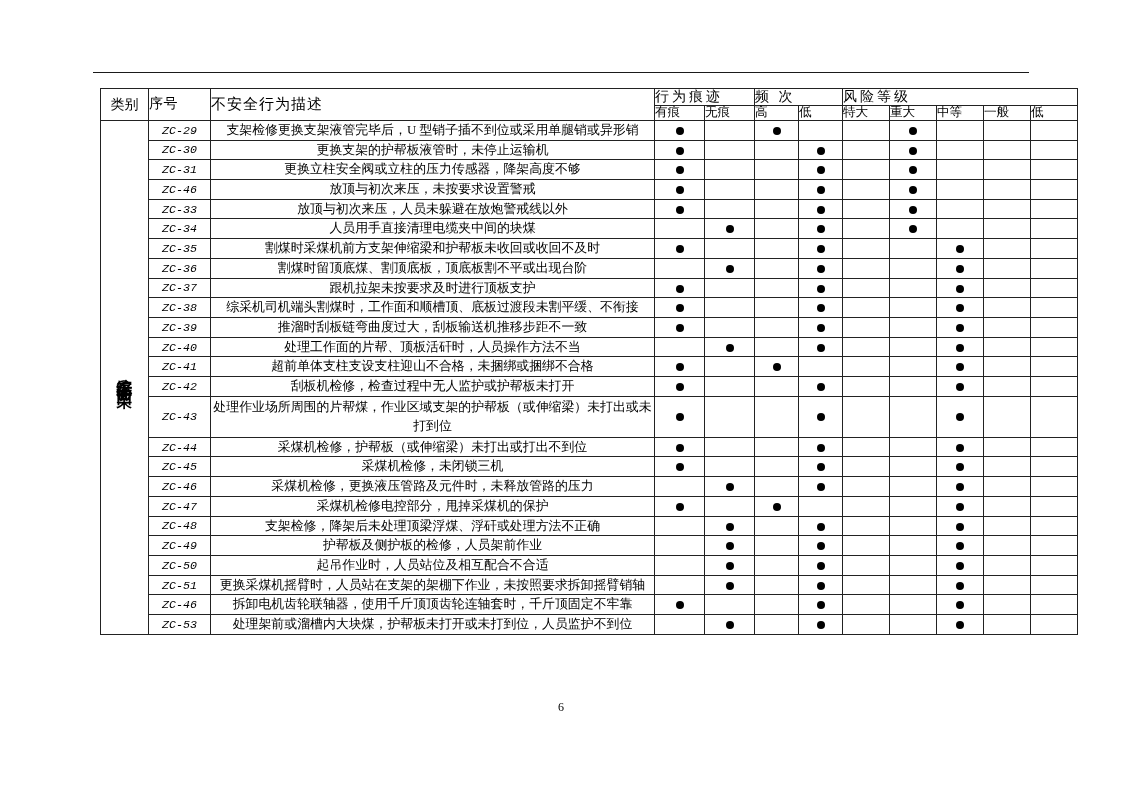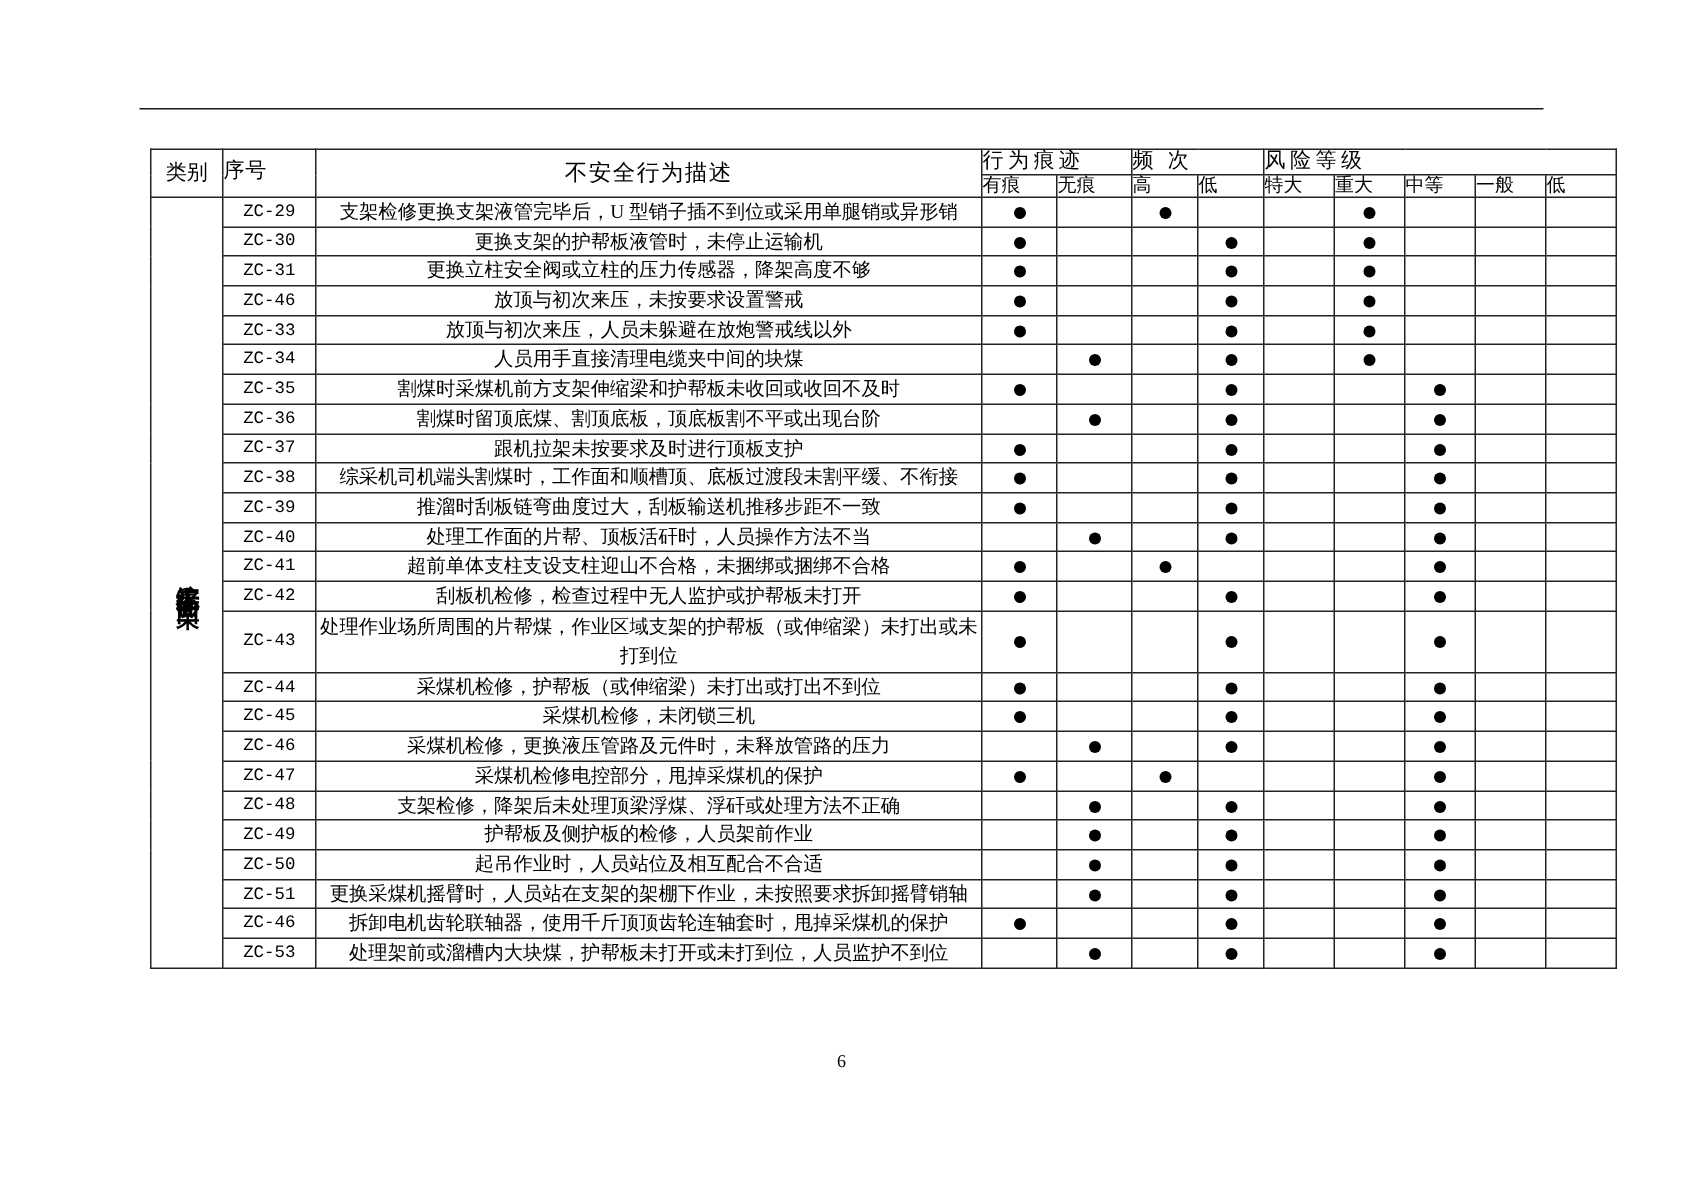--- a/index.html
+++ b/index.html
@@ -34,21 +34,20 @@
     position: absolute;
     left: 100px;
     top: 88px;
     width: 922px;
   }
   table.main {
     border-collapse: collapse;
     table-layout: fixed;
     width: 922px;
     font-size: 12.6px;
-    margin-top: 11px;
   }
   table.main td, table.main th {
     border: 1px solid #222222;
     padding: 0;
     vertical-align: middle;
     font-weight: normal;
   }
   
   table.main {
     border: 1.4px solid #111111;
@@ -79,21 +78,21 @@
     line-height: 1.1;
   }
   .hd-cat {
     text-align: center;
     font-weight: bold;
     font-size: 14px;
     line-height: 1.12;
     padding: 3px 0;
   }
   .hd-desc {
-    text-align: center;
+    text-align: left;
     font-weight: bold;
     font-size: 15px;
     letter-spacing: 1px;
   }
   .hd-wide { letter-spacing: 3px; }
 
   
   td.catcell {
     text-align: center;
     vertical-align: middle;
@@ -111,20 +110,21 @@
     white-space: nowrap;
   }
 
   
   td.no {
     text-align: center;
     font-family: "Liberation Mono", "DejaVu Sans Mono", monospace;
     font-size: 11.6px;
     letter-spacing: 0px;
     padding: 3px 0;
+    font-style: italic;
   }
   td.desc {
     text-align: center;
     padding: 3px 5px 3px 7px;
     font-size: 12.9px;
     line-height: 1.45;
   }
   td.mk {
     text-align: center;
     padding: 0;
@@ -491,21 +491,21 @@
             <td class="mk"><span class="empty"></span></td>
             <td class="mk"><span class="dot"></span></td>
             <td class="mk"><span class="empty"></span></td>
             <td class="mk"><span class="empty"></span></td>
             <td class="mk"><span class="dot"></span></td>
             <td class="mk"><span class="empty"></span></td>
             <td class="mk"><span class="empty"></span></td>
           </tr>
           <tr>
             <td class="no">ZC-46</td>
-            <td class="desc">拆卸电机齿轮联轴器，使用千斤顶顶齿轮连轴套时，甩掉采煤机的保护</td>
+            <td class="desc">拆卸电机齿轮联轴器，使用千斤顶顶齿轮连轴套时，千斤顶固定不牢靠</td>
             <td class="mk"><span class="dot"></span></td>
             <td class="mk"><span class="empty"></span></td>
             <td class="mk"><span class="empty"></span></td>
             <td class="mk"><span class="dot"></span></td>
             <td class="mk"><span class="empty"></span></td>
             <td class="mk"><span class="empty"></span></td>
             <td class="mk"><span class="dot"></span></td>
             <td class="mk"><span class="empty"></span></td>
             <td class="mk"><span class="empty"></span></td>
           </tr>

